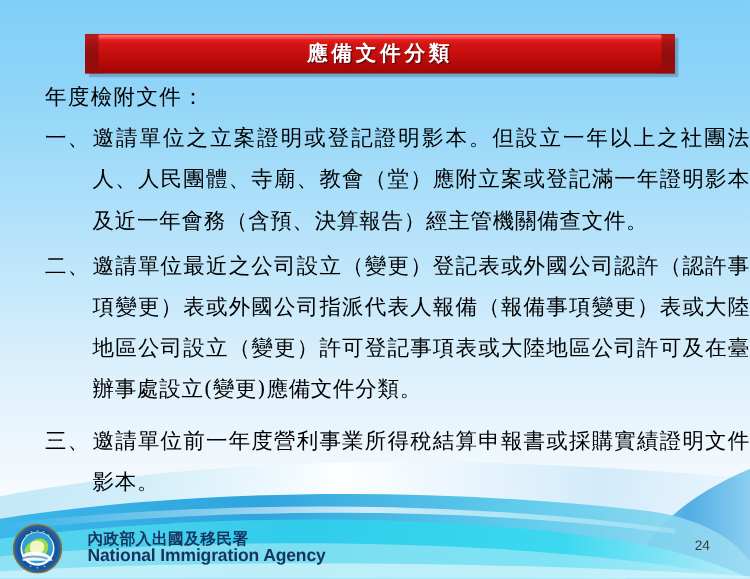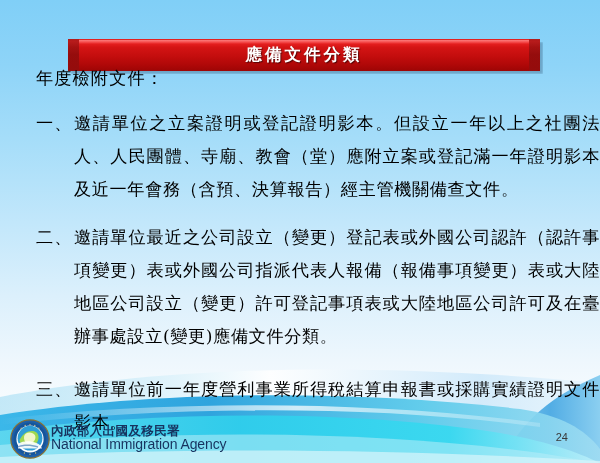--- a/index.html
+++ b/index.html
@@ -39,21 +39,20 @@
     pointer-events: none;
   }
 
   
   .banner-wrap {
     position: absolute;
     left: 68px;
     top: 27px;
     width: 472px;
     height: 32px;
-    margin-top: 12px;
   }
   .banner-shadow {
     position: absolute;
     left: 3px;
     top: 3px;
     width: 472px;
     height: 32px;
     background: rgba(30, 60, 90, 0.30);
     clip-path: polygon(0 0, 100% 0, 100% 100%, 0 100%);
     filter: blur(1px);
@@ -144,33 +143,32 @@
     left: 0;
     top: 0;
     letter-spacing: 1px;
     white-space: nowrap;
   }
   .item .content {
     display: block;
     letter-spacing: 0.6px;
     text-align: justify;
     text-justify: inter-ideograph;
-    margin-top: 12px;
   }
   .gap-sm { height: 3px; }
   .gap-md { height: 8px; }
 
   
   .footer {
     position: absolute;
     left: 10px;
     bottom: 4px;
     display: flex;
     align-items: center;
-    gap: 1px;
+    gap: 20px;
     z-index: 5;
   }
   .emblem {
     width: 40px;
     height: 40px;
     flex: 0 0 40px;
   }
   .org {
     line-height: 1.08;
     padding-bottom: 2px;
@@ -179,21 +177,21 @@
     font-family: "DejaVu Sans", "Liberation Sans", sans-serif;
     font-size: 12.5px;
     font-weight: bold;
     color: #17335f;
     letter-spacing: .4px;
     white-space: nowrap;
   }
   .org-en {
     font-family: "Liberation Sans", sans-serif;
     font-size: 14px;
-    font-weight: normal;
+    font-weight: bold;
     color: #17335f;
     letter-spacing: -0.1px;
     white-space: nowrap;
   }
   .page-num {
     position: absolute;
     right: 32px;
     bottom: 20px;
     font-family: "Liberation Sans", sans-serif;
     font-size: 11px;

